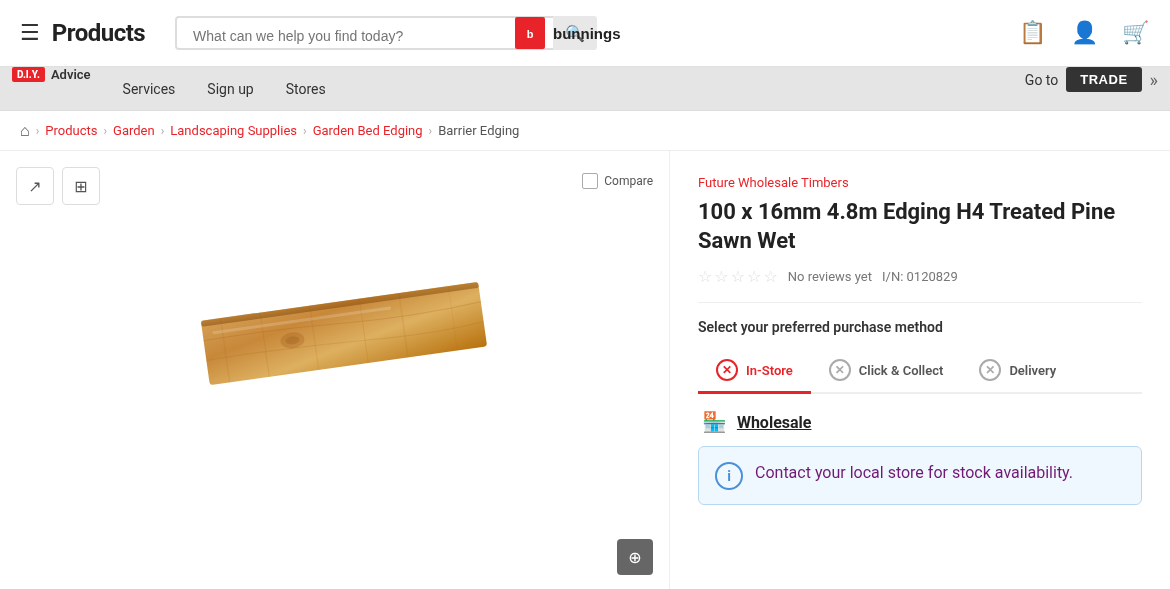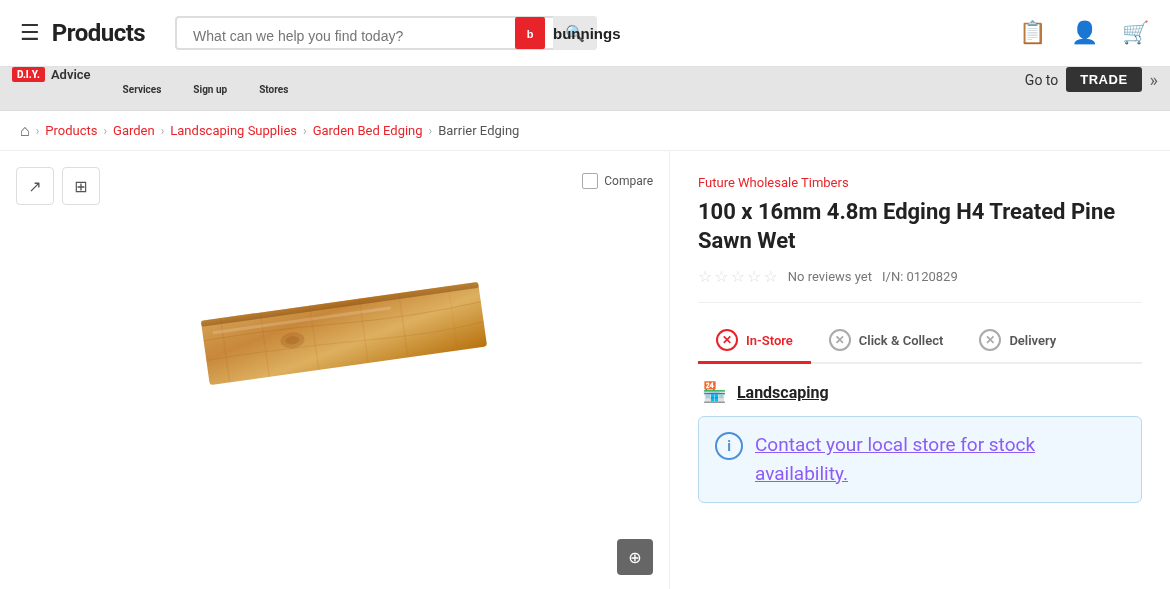--- a/index.html
+++ b/index.html
@@ -107,29 +107,29 @@
       font-size: 10px;
       font-weight: 800;
       padding: 2px 5px;
       border-radius: 2px;
     }
     .nav-items {
       display: flex;
       gap: 0;
     }
     .nav-item {
-      font-size: 10px;
+      font-size: 14px;
       color: #333;
       padding: 0 16px;
       height: 44px;
       display: flex;
       align-items: center;
       cursor: pointer;
       text-decoration: none;
-      font-weight: 700;
+      font-weight: 400;
     }
     .nav-trade {
       margin-left: auto;
       display: flex;
       align-items: center;
       gap: 8px;
       font-size: 14px;
       color: #333;
       cursor: pointer;
     }
@@ -383,24 +383,23 @@
       color: #4a90d9;
       display: flex;
       align-items: center;
       justify-content: center;
       font-size: 14px;
       font-weight: 700;
       flex-shrink: 0;
       margin-top: 1px;
     }
     .stock-info-text {
-      font-size: 19px;
-      color: #8b5cf6;
+      font-size: 16px;
+      color: #701a75;
       line-height: 1.5;
-      text-decoration: underline;
     }
   </style>
 </head>
 <body>
 
 <div class="header">
   <button class="header-action-btn header-menu-icon">
     <span>☰</span>
   </button>
   <span class="header-logo-text">Products</span>
@@ -541,39 +540,40 @@
         <span class="star">☆</span>
         <span class="star">☆</span>
       </div>
       <span class="rating-text">No reviews yet</span>
       <span class="item-number">I/N: 0120829</span>
     </div>
 
 
     <hr class="divider">
 
+    <div class="purchase-method-title">Select your preferred purchase method</div>
 
     <div class="method-tabs">
       <div class="method-tab active">
         <div class="method-tab-icon" style="color:#e8242a; border-color:#e8242a;">✕</div>
         <span>In-Store</span>
       </div>
       <div class="method-tab">
         <div class="method-tab-icon unavailable">✕</div>
         <span>Click &amp; Collect</span>
       </div>
       <div class="method-tab">
         <div class="method-tab-icon unavailable">✕</div>
         <span>Delivery</span>
       </div>
     </div>
 
     <div class="store-row">
       <span class="store-icon">🏪</span>
-      <span class="store-name">Landscaping</span>
+      <span class="store-name">Wholesale</span>
     </div>
 
     <div class="stock-info-box">
       <div class="info-icon">i</div>
       <span class="stock-info-text">Contact your local store for stock availability.</span>
     </div>
 
   </div>
 </div>
 

